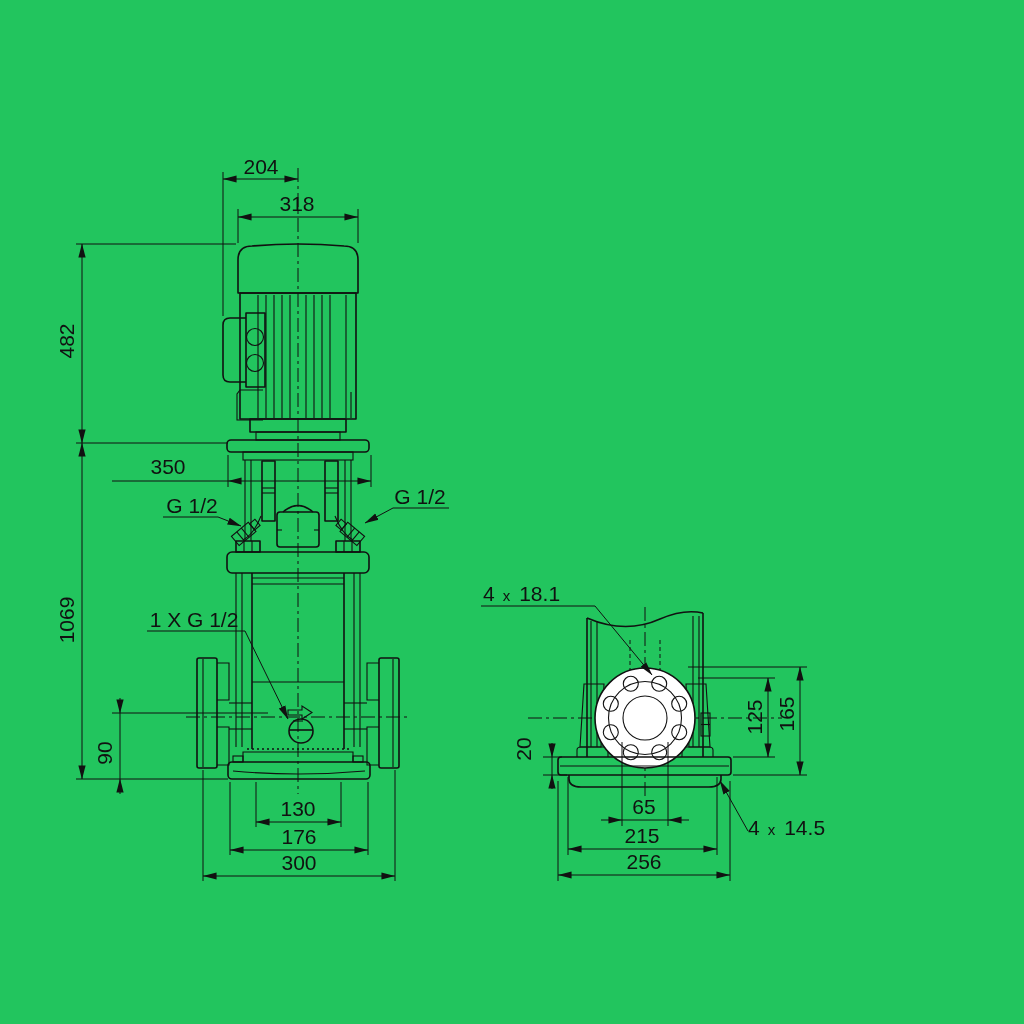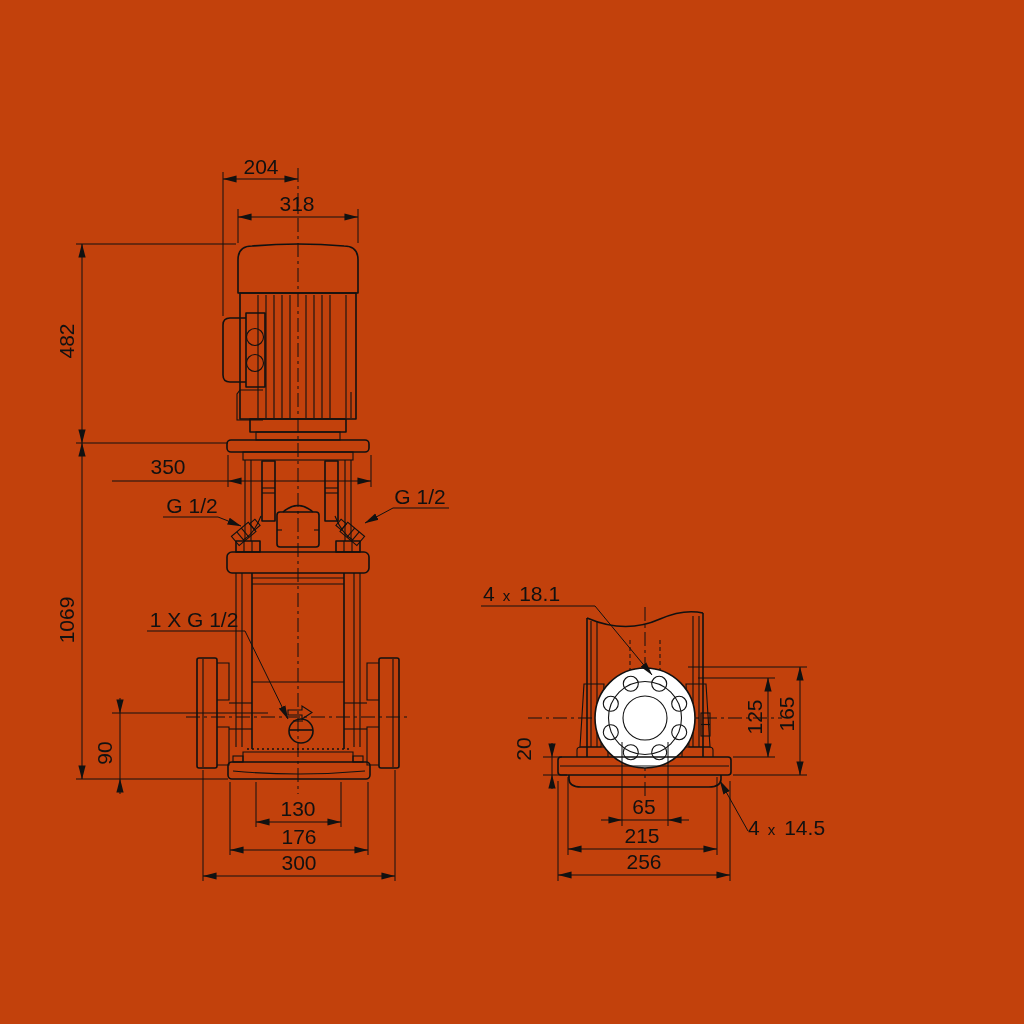--- a/index.html
+++ b/index.html
@@ -1,16 +1,16 @@
 <!DOCTYPE html>
 <html><head>
 <meta charset="utf-8">
 <style>
   html,body{margin:0;padding:0;background:#fff;}
-  .stage{position:relative;width:1024px;height:1024px;background:#c2410c;overflow:hidden;}
+  .stage{position:relative;width:1024px;height:1024px;background:#22c55e;overflow:hidden;}
   svg text{font-family:"Liberation Sans","DejaVu Sans",sans-serif;font-size:21px;fill:#111;}
   svg .small-x{font-size:15px;}
   .ol{stroke:#111;stroke-width:1.6;fill:none;stroke-linejoin:round;stroke-linecap:butt;}
   .olf{stroke:#111;stroke-width:1.6;fill:#fff;stroke-linejoin:round;}
   .th{stroke:#111;stroke-width:1.1;fill:none;}
   .dim{stroke:#111;stroke-width:1;fill:none;}
   .cl{stroke:#111;stroke-width:1;fill:none;stroke-dasharray:14 4 3 4;}
   .hid{stroke:#111;stroke-width:1;fill:none;stroke-dasharray:4 3;}
   .jnt{stroke:#111;stroke-width:1.4;fill:none;stroke-dasharray:2 3;}
 </style>

